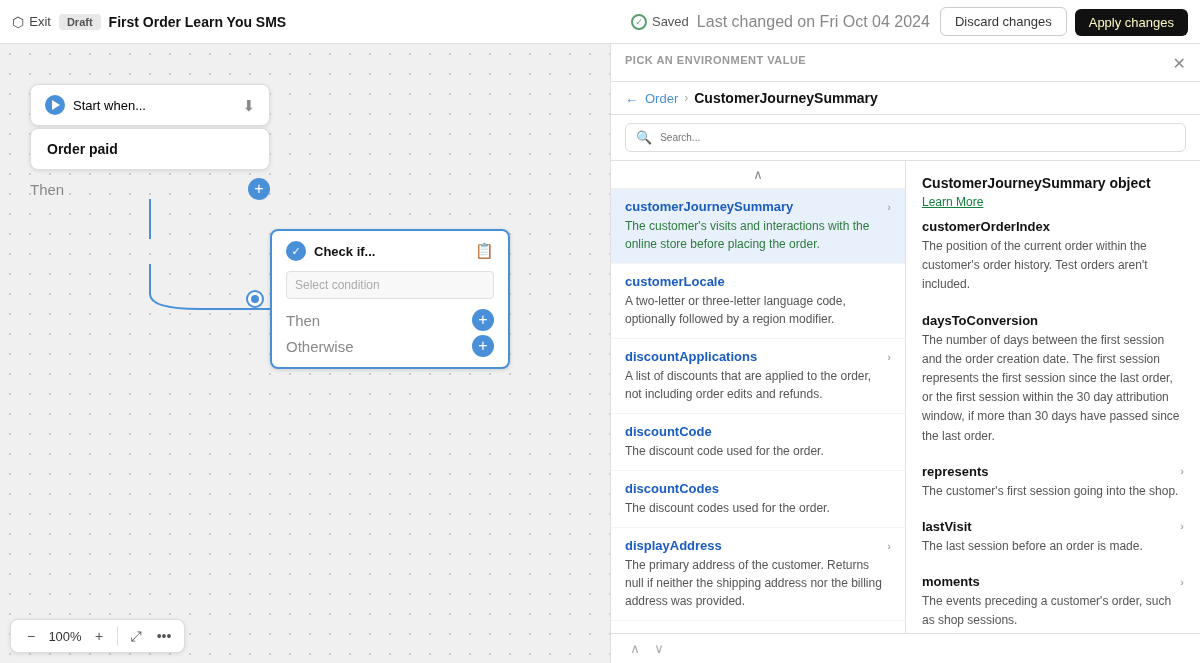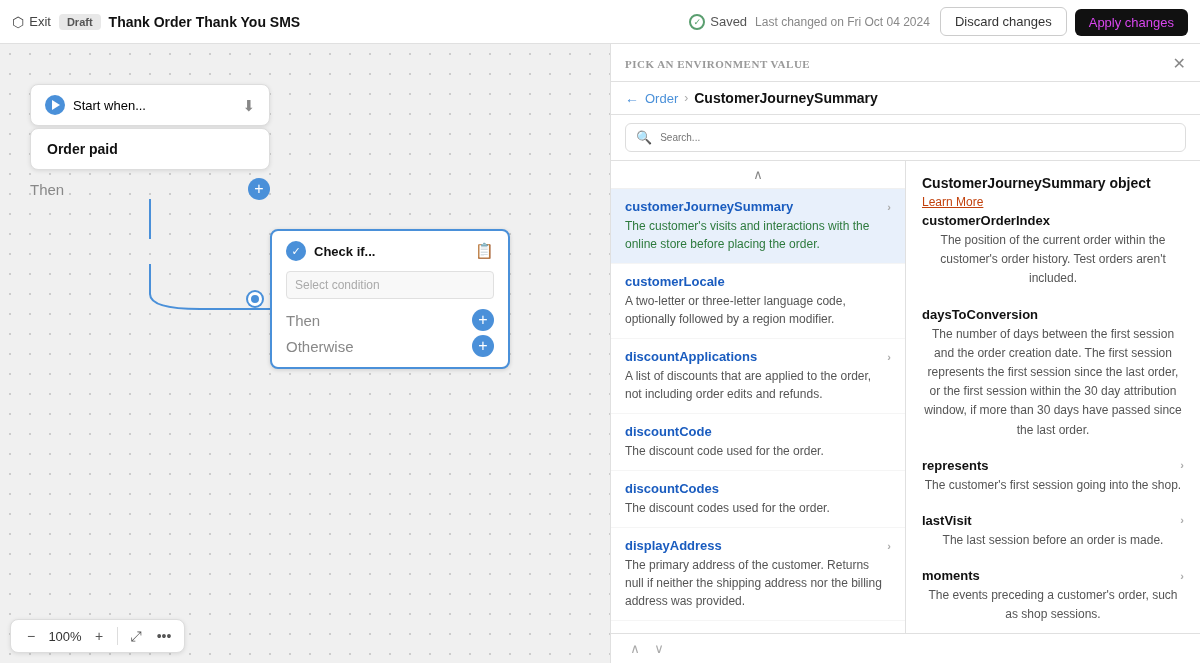--- a/index.html
+++ b/index.html
@@ -15,29 +15,29 @@
     .header-exit { display: flex; align-items: center; gap: 5px; color: #444; font-size: 13px; cursor: pointer; }
     .draft-badge {
       background: #e8e8e8; color: #555; font-size: 11px; font-weight: 600;
       padding: 2px 8px; border-radius: 4px;
     }
     .flow-title { font-size: 14px; font-weight: 600; color: #111; }
     .header-center { display: flex; align-items: center; gap: 8px; }
     .saved-indicator { display: flex; align-items: center; gap: 5px; color: #555; font-size: 13px; }
     .saved-circle { width: 16px; height: 16px; border-radius: 50%; border: 2px solid #5a9e6f; display: flex; align-items: center; justify-content: center; }
     .saved-check { color: #5a9e6f; font-size: 9px; }
-    .last-changed { color: #888; font-size: 12px; }
+    .last-changed { color: #888; font-size: 16px; }
     .header-right { display: flex; align-items: flex-end; gap: 8px; }
     .btn-discard {
       padding: 6px 14px; border: 1px solid #ccc; border-radius: 6px;
       background: #fff; color: #333; font-size: 13px; cursor: pointer;
     }
     .btn-apply {
       padding: 6px 14px; border: none; border-radius: 6px;
-      background: #111; color: #d946ef; font-size: 13px; cursor: pointer; font-weight: 500;
+      background: #111; color: #fef9c3; font-size: 13px; cursor: pointer; font-weight: 500;
     }
 
     
     .main { display: flex; height: calc(663px - 44px); }
 
     
     .canvas {
       flex: 1; background: #f0f0f0; position: relative; overflow: hidden;
       background-image: radial-gradient(circle, #ccc 1px, transparent 1px);
       background-size: 20px 20px;
@@ -111,22 +111,22 @@
     .toolbar-divider { width: 1px; height: 18px; background: #ddd; margin: 0 2px; }
 
     
     .right-panel {
       width: 590px; background: #fff; border-left: 1px solid #e0e0e0;
       display: flex; flex-direction: column; height: 100%;
       position: relative;
     }
 
     .panel-header {
-      display: flex; align-items: center; justify-content: space-between;
-      padding: 10px 14px 8px; border-bottom: 1px solid #e0e0e0; font-family: Liberation Serif, serif;
+      display: flex; align-items: flex-start; justify-content: space-between;
+      padding: 10px 14px 8px; border-bottom: 1px solid #e0e0e0;
     }
     .panel-header-title { font-size: 11px; color: #999; font-weight: 600; letter-spacing: 0.5px; text-transform: uppercase; }
     .panel-close { cursor: pointer; color: #888; font-size: 16px; }
 
     .panel-breadcrumb {
       display: flex; align-items: center; gap: 6px;
       padding: 8px 14px; border-bottom: 1px solid #e0e0e0;
     }
     .breadcrumb-back { color: #4a90d9; cursor: pointer; font-size: 14px; }
     .breadcrumb-sep { color: #aaa; font-size: 12px; }
@@ -175,42 +175,42 @@
 
     
     .panel-detail {
       flex: 1; overflow-y: auto; padding: 14px 16px;
     }
     .panel-detail::-webkit-scrollbar { width: 5px; }
     .panel-detail::-webkit-scrollbar-track { background: #f1f1f1; }
     .panel-detail::-webkit-scrollbar-thumb { background: #ccc; border-radius: 3px; }
 
     .detail-title { font-size: 14px; font-weight: 700; color: #111; margin-bottom: 4px; }
-    .detail-link { font-size: 12px; color: #c2410c; cursor: pointer; text-decoration: underline; margin-bottom: 4px; display: block; }
-
-    .detail-prop { margin-bottom: 18px; text-align: center; }
+    .detail-link { font-size: 12px; color: #15803d; cursor: pointer; text-decoration: underline; margin-bottom: 10px; display: block; }
+
+    .detail-prop { margin-bottom: 18px; }
     .detail-prop-name { font-size: 13px; font-weight: 700; color: #111; margin-bottom: 3px; display: flex; align-items: center; justify-content: space-between; }
     .detail-prop-desc { font-size: 12px; color: #555; line-height: 1.6; }
 
     .bottom-scrollbar-container {
       position: relative; height: 30px; border-top: 1px solid #e0e0e0; display: flex; align-items: center; padding: 0 14px;
     }
     .scroll-chevron { color: #aaa; cursor: pointer; font-size: 13px; display: flex; align-items: center; justify-content: center; width: 20px; height: 20px; }
   </style>
 </head>
 <body>
 
 <div class="header">
   <div class="header-left">
     <div class="header-exit">
       <span style="font-size:14px;">⬡</span>
       <span>Exit</span>
     </div>
     <div class="draft-badge">Draft</div>
-    <span class="flow-title">Thank Order Thank You SMS</span>
+    <span class="flow-title">First Order Learn You SMS</span>
   </div>
   <div class="header-center">
     <div class="saved-indicator">
       <div class="saved-circle">
         <span class="saved-check">✓</span>
       </div>
       <span>Saved</span>
     </div>
     <span class="last-changed">Last changed on Fri Oct 04 2024</span>
   </div>

